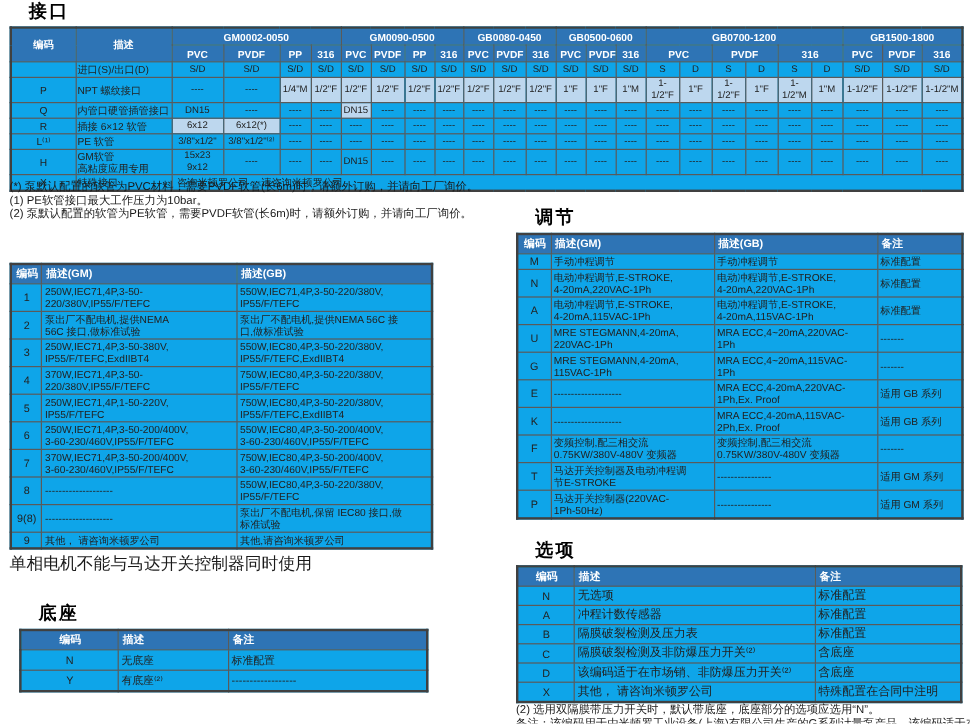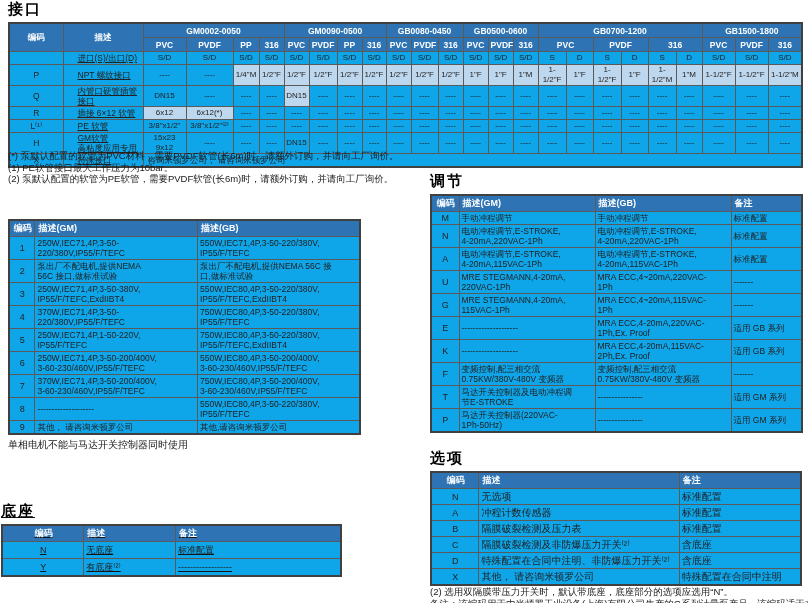--- a/index.html
+++ b/index.html
@@ -2,49 +2,49 @@
 <html><head>
 <meta charset="utf-8">
 <style>
   html,body{margin:0;padding:0;}
   body{
     width:808px;height:603px;position:relative;overflow:hidden;
     background:#ffffff;color:#141414;
     font-family:"Liberation Sans","DejaVu Sans",sans-serif;
   }
   .sec{position:absolute;}
-  .title{font-size:15px;font-weight:bold;color:#000;margin:0 0 3px 0;letter-spacing:2px;}
+  .title{font-size:15px;font-weight:bold;color:#000;margin:0 0 3px 16px;letter-spacing:2px;}
   table{border-collapse:collapse;table-layout:fixed;background:#0ea5e9;}
   th,td{border:1px solid #5a5a5a;overflow:hidden;}
   th{background:#2E74B5;color:#fff;font-weight:bold;font-size:8.5px;padding:1px 2px;text-align:center;}
   td{font-size:8px;text-align:center;padding:0 1px;line-height:10px;color:#222;}
   
   .t-iface{width:793px;border:2px solid #404040;}
   .t-iface th{height:11px;font-size:8.5px;}
   .t-iface td{height:12px;}
-  .t-iface td.desc{text-align:left;padding-left:14px;font-size:8.5px;text-decoration:underline;}
+  .t-iface td.desc{text-align:left;padding-left:1px;font-size:8.5px;}
   .t-iface td.code{font-size:8.5px;}
   .t-iface td.shaded{background:#BDD7EE;}
   .t-iface td.spanleft{text-align:left;padding-left:4px;font-size:8.5px;}
   
   .t-small{border:2px solid #404040;}
   .t-small th{height:12px;text-align:left;padding-left:3px;font-size:9px;}
   .t-small th.code{text-align:center;}
   .t-small td{font-size:8.5px;text-align:left;padding:1px 2px;}
   .t-small td.code{text-align:center;font-size:9px;}
   .t-base td{height:14px;font-size:9px;}
   .t-opts td{height:13px;font-size:10px;}
   .note{font-size:9.5px;line-height:11.5px;color:#1a1a1a;white-space:nowrap;}
   #sec-interface{left:8px;top:0px;width:793px;}
   #if-notes{position:absolute;left:8px;top:150px;width:795px;}
   #sec-motor{left:8px;top:219px;width:353px;}
   #sec-adjust{left:430px;top:172px;width:408px;}
   #sec-options{left:430px;top:449px;width:372px;}
-  #sec-base{left:1px;top:502px;width:341px;text-decoration:underline;}
-  .footnote{font-size:10px;margin-top:3px;color:#1a1a1a;}
+  #sec-base{left:16px;top:502px;width:341px;}
+  .footnote{font-size:14px;margin-top:3px;color:#1a1a1a;}
 </style>
 </head>
 <body>
 
 <div class="sec" id="sec-interface">
   <div class="title">接口</div>
   <table class="t-iface">
     <colgroup id="if-cols">
         <col style="width: 54px;">
         <col style="width: 80px;">
@@ -333,20 +333,25 @@
           <td class="code">7</td>
           <td>370W,IEC71,4P,3-50-200/400V,<br>3-60-230/460V,IP55/F/TEFC</td>
           <td>750W,IEC80,4P,3-50-200/400V,<br>3-60-230/460V,IP55/F/TEFC</td>
         </tr>
         <tr>
           <td class="code">8</td>
           <td>--------------------</td>
           <td>550W,IEC80,4P,3-50-220/380V,<br>IP55/F/TEFC</td>
         </tr>
         <tr>
+          <td class="code">9(8)</td>
+          <td>--------------------</td>
+          <td>泵出厂不配电机,保留 IEC80 接口,做<br>标准试验</td>
+        </tr>
+        <tr>
           <td class="code">9</td>
           <td>其他， 请咨询米顿罗公司</td>
           <td>其他,请咨询米顿罗公司</td>
         </tr>
       </tbody>
   </table>
   <div class="footnote">单相电机不能与马达开关控制器同时使用</div>
 </div>
 
 <div class="sec" id="sec-base">
@@ -492,21 +497,21 @@
           <td>隔膜破裂检测及压力表</td>
           <td>标准配置</td>
         </tr>
         <tr>
           <td class="code">C</td>
           <td>隔膜破裂检测及非防爆压力开关⁽²⁾</td>
           <td>含底座</td>
         </tr>
         <tr>
           <td class="code">D</td>
-          <td>特殊配置在合同中注明、非防爆压力开关⁽²⁾</td>
+          <td>该编码适于在市场销、非防爆压力开关⁽²⁾</td>
           <td>含底座</td>
         </tr>
         <tr>
           <td class="code">X</td>
           <td>其他， 请咨询米顿罗公司</td>
           <td>特殊配置在合同中注明</td>
         </tr>
       </tbody>
   </table>
   <div>

